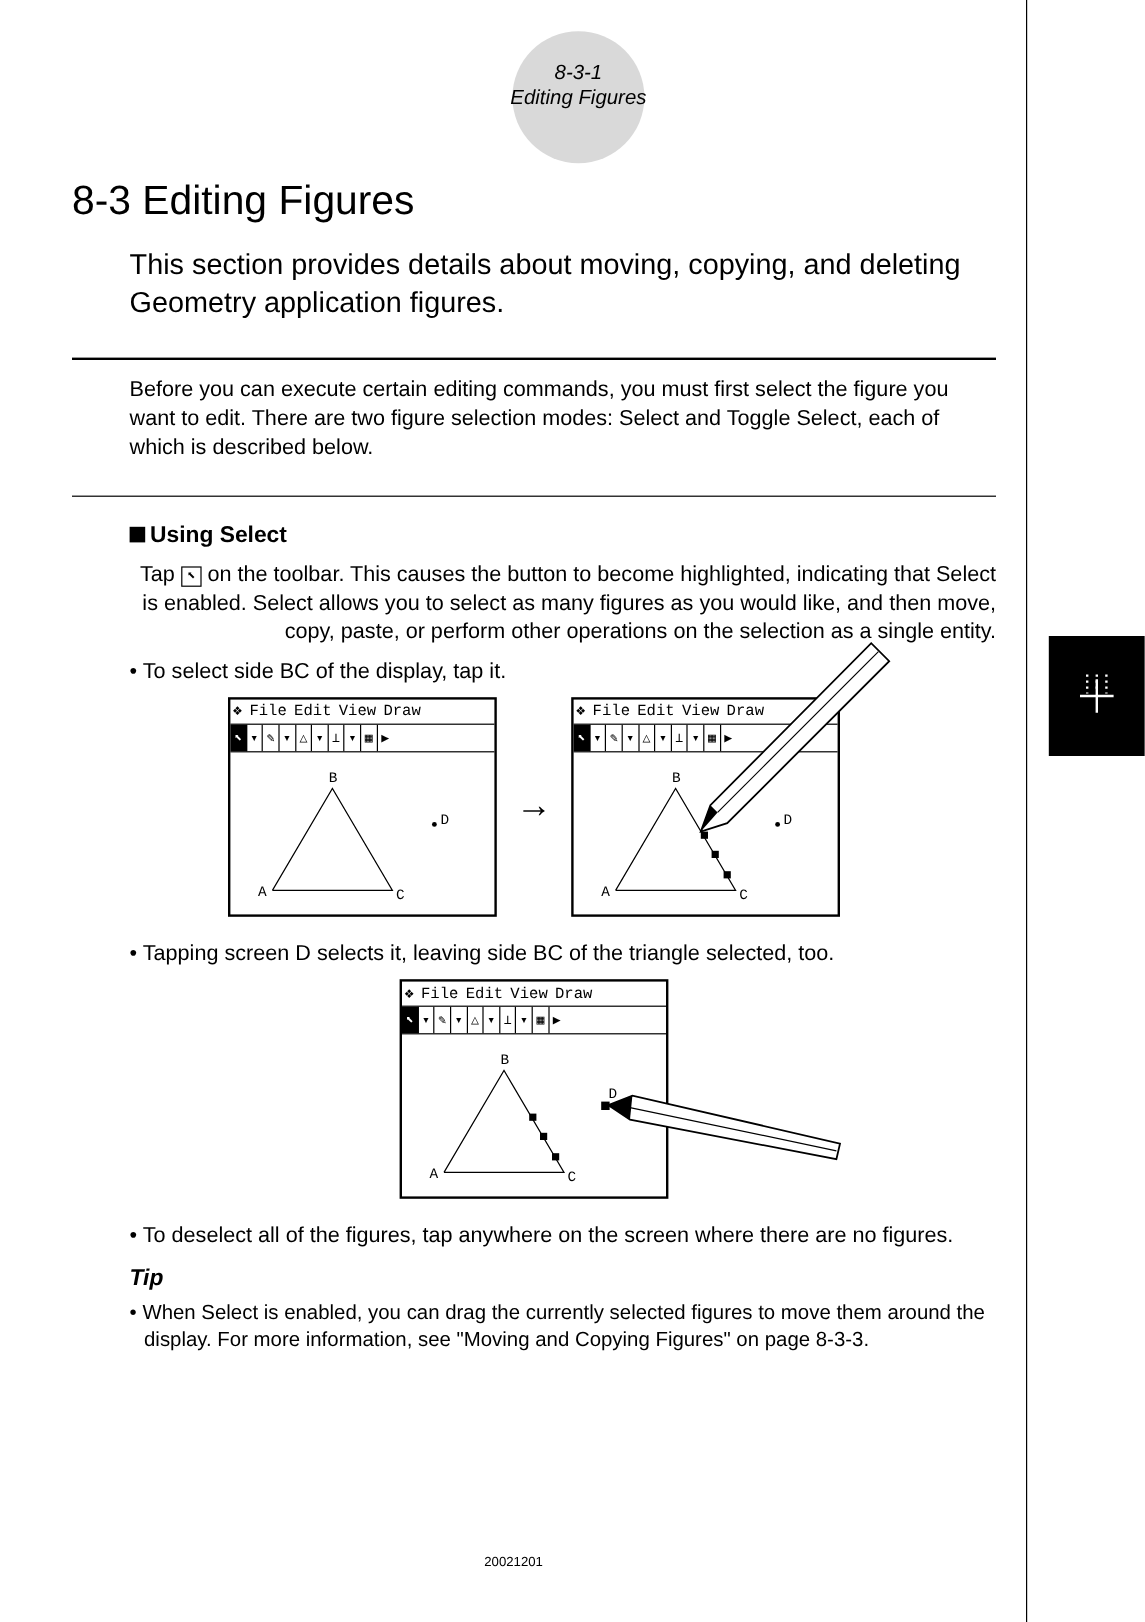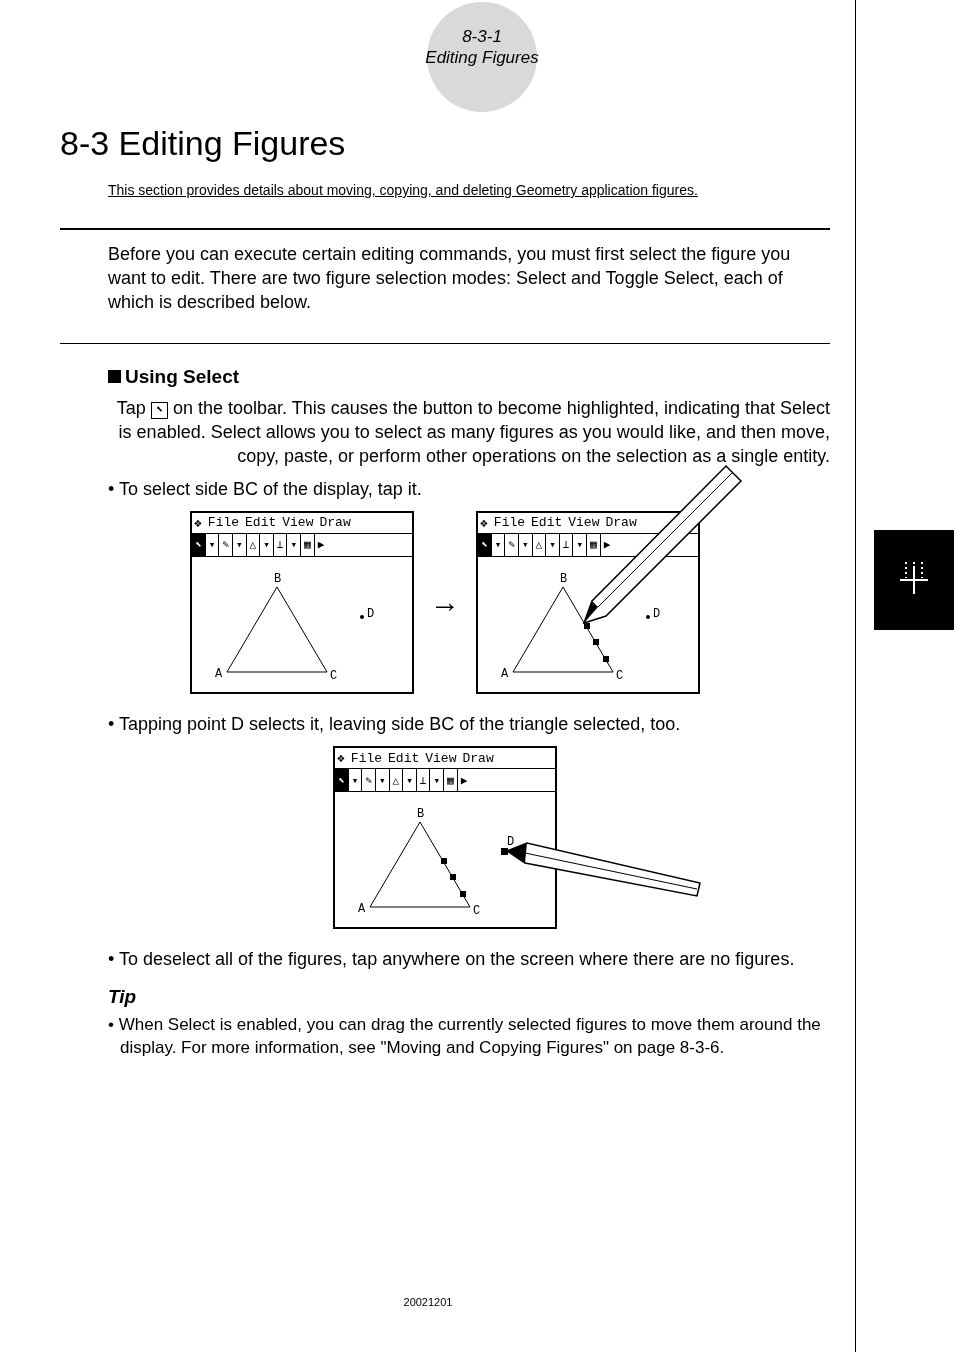--- a/index.html
+++ b/index.html
@@ -7,21 +7,21 @@
     padding: 0;
     background: #fff;
     font-family: Arial, Helvetica, sans-serif;
     color: #000;
   }
   .page {
     width: 954px;
     height: 1352px;
     position: relative;
     box-sizing: border-box;
-    padding: 14px 50px 20px 60px;
+    padding: 38px 50px 20px 60px;
   }
   .right-rule {
     position: absolute;
     top: 0;
     bottom: 0;
     right: 98px;
     border-right: 1px solid #000;
   }
   .header {
     text-align: center;
@@ -50,24 +50,23 @@
   .content {
     width: 770px;
     margin-top: 40px;
   }
   h1 {
     font-size: 34px;
     font-weight: normal;
     margin: 10px 0 18px 0;
   }
   .intro {
-    font-size: 14px;
+    font-size: 24px;
     line-height: 1.35;
     margin-left: 48px;
-    text-decoration: underline;
   }
   hr.thick {
     border: none;
     border-top: 2px solid #000;
     margin: 28px 0 12px 0;
   }
   hr.thin {
     border: none;
     border-top: 1px solid #000;
     margin: 28px 0 12px 0;
@@ -328,21 +327,21 @@
           <g>
             <polygon points="8,162 16,140 150,5 165,20 30,155" fill="#fff" stroke="#000" stroke-width="1.5"></polygon>
             <line x1="22" y1="146" x2="156" y2="12" stroke="#000" stroke-width="1"></line>
             <polygon points="8,162 16,140 22,146" fill="#000"></polygon>
           </g>
         </svg>
       </div>
     </div>
 
     <ul class="bul">
-      <li>Tapping point D selects it, leaving side BC of the triangle selected, too.</li>
+      <li>Tapping screen D selects it, leaving side BC of the triangle selected, too.</li>
     </ul>
 
     <div class="figrow">
       <div style="position:relative;">
         <div class="calc">
           <div class="calc-menu">
             <span class="logo">❖</span>
             <span>File</span>
             <span>Edit</span>
             <span>View</span>
@@ -383,17 +382,17 @@
           </g>
         </svg>
       </div>
     </div>
 
     <ul class="bul">
       <li>To deselect all of the figures, tap anywhere on the screen where there are no figures.</li>
     </ul>
 
     <div class="tip-head">Tip</div>
-    <div class="tip-body">• When Select is enabled, you can drag the currently selected figures to move them around the display. For more information, see "Moving and Copying Figures" on page 8-3-6.</div>
+    <div class="tip-body">• When Select is enabled, you can drag the currently selected figures to move them around the display. For more information, see "Moving and Copying Figures" on page 8-3-3.</div>
   </div>
 
   <div class="footer">20021201</div>
 </div>
 
 </body></html>

